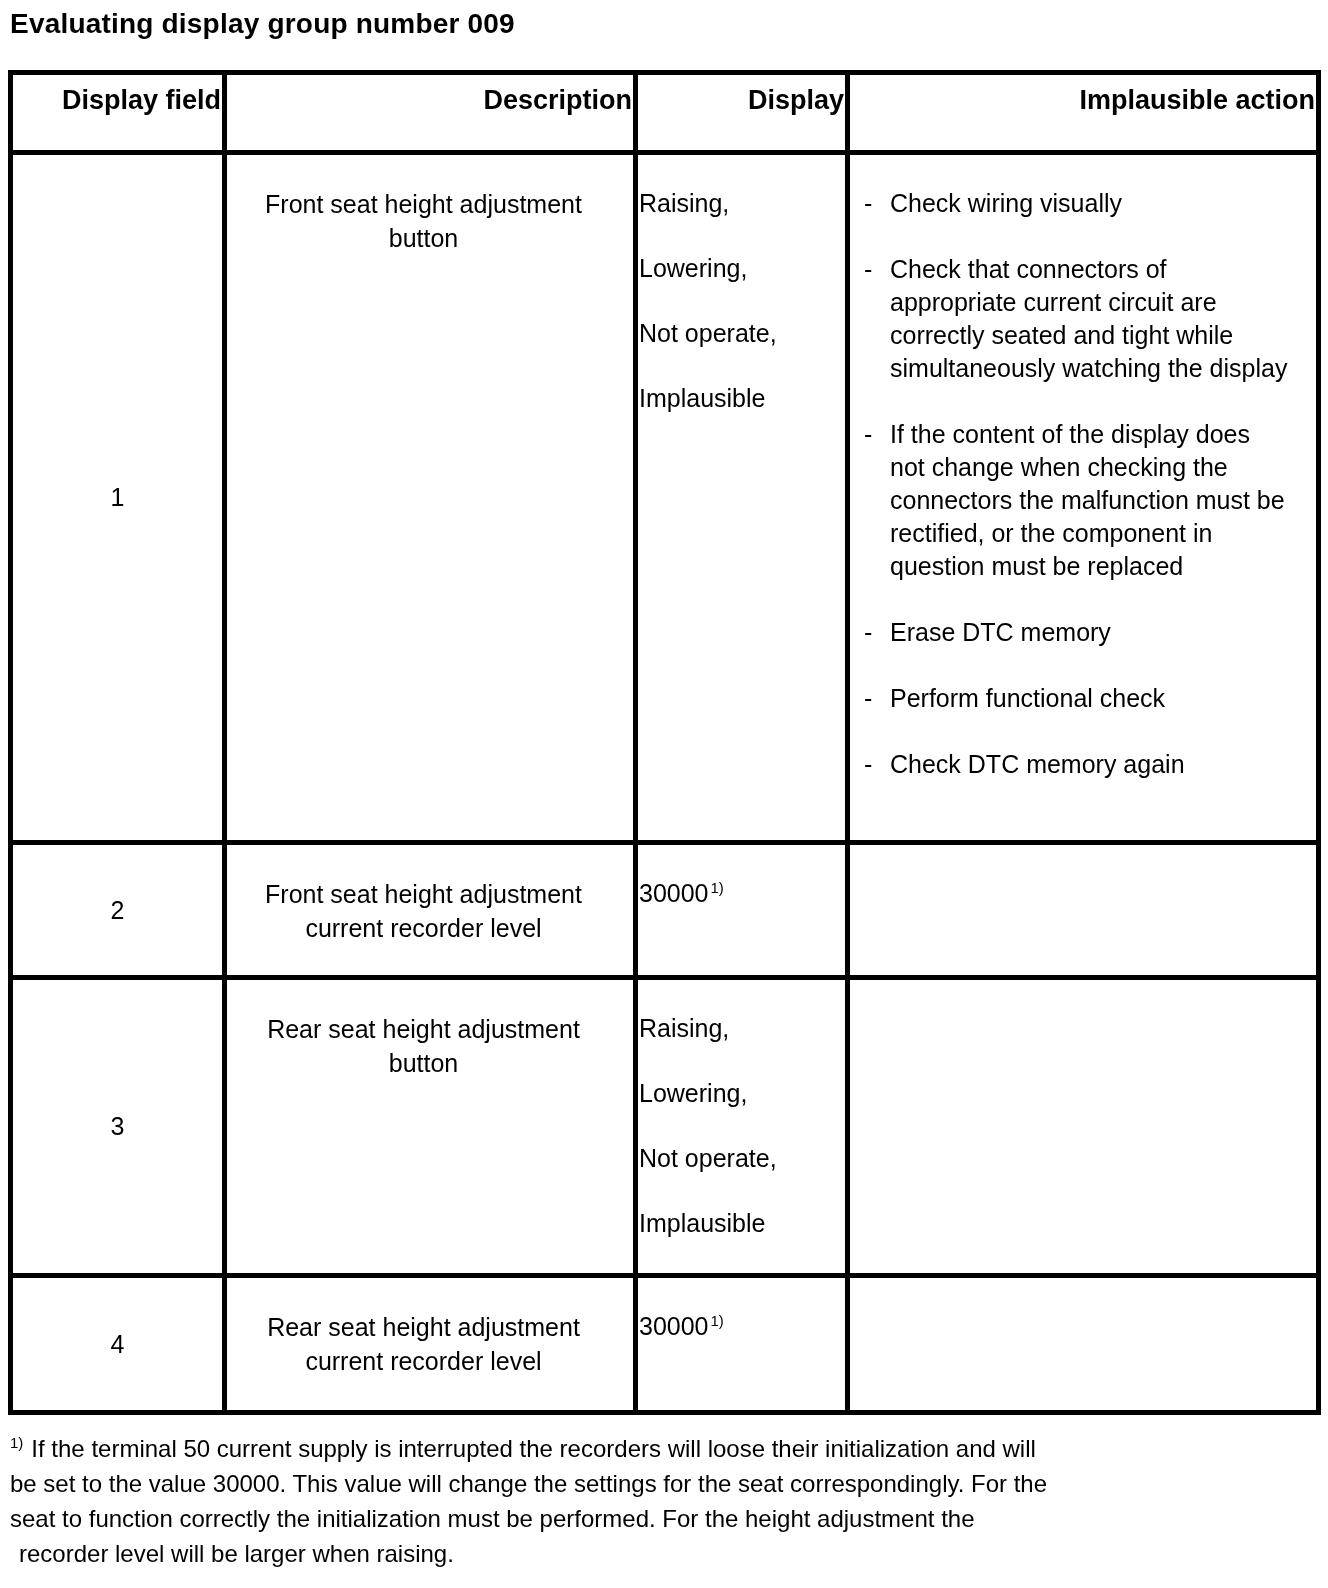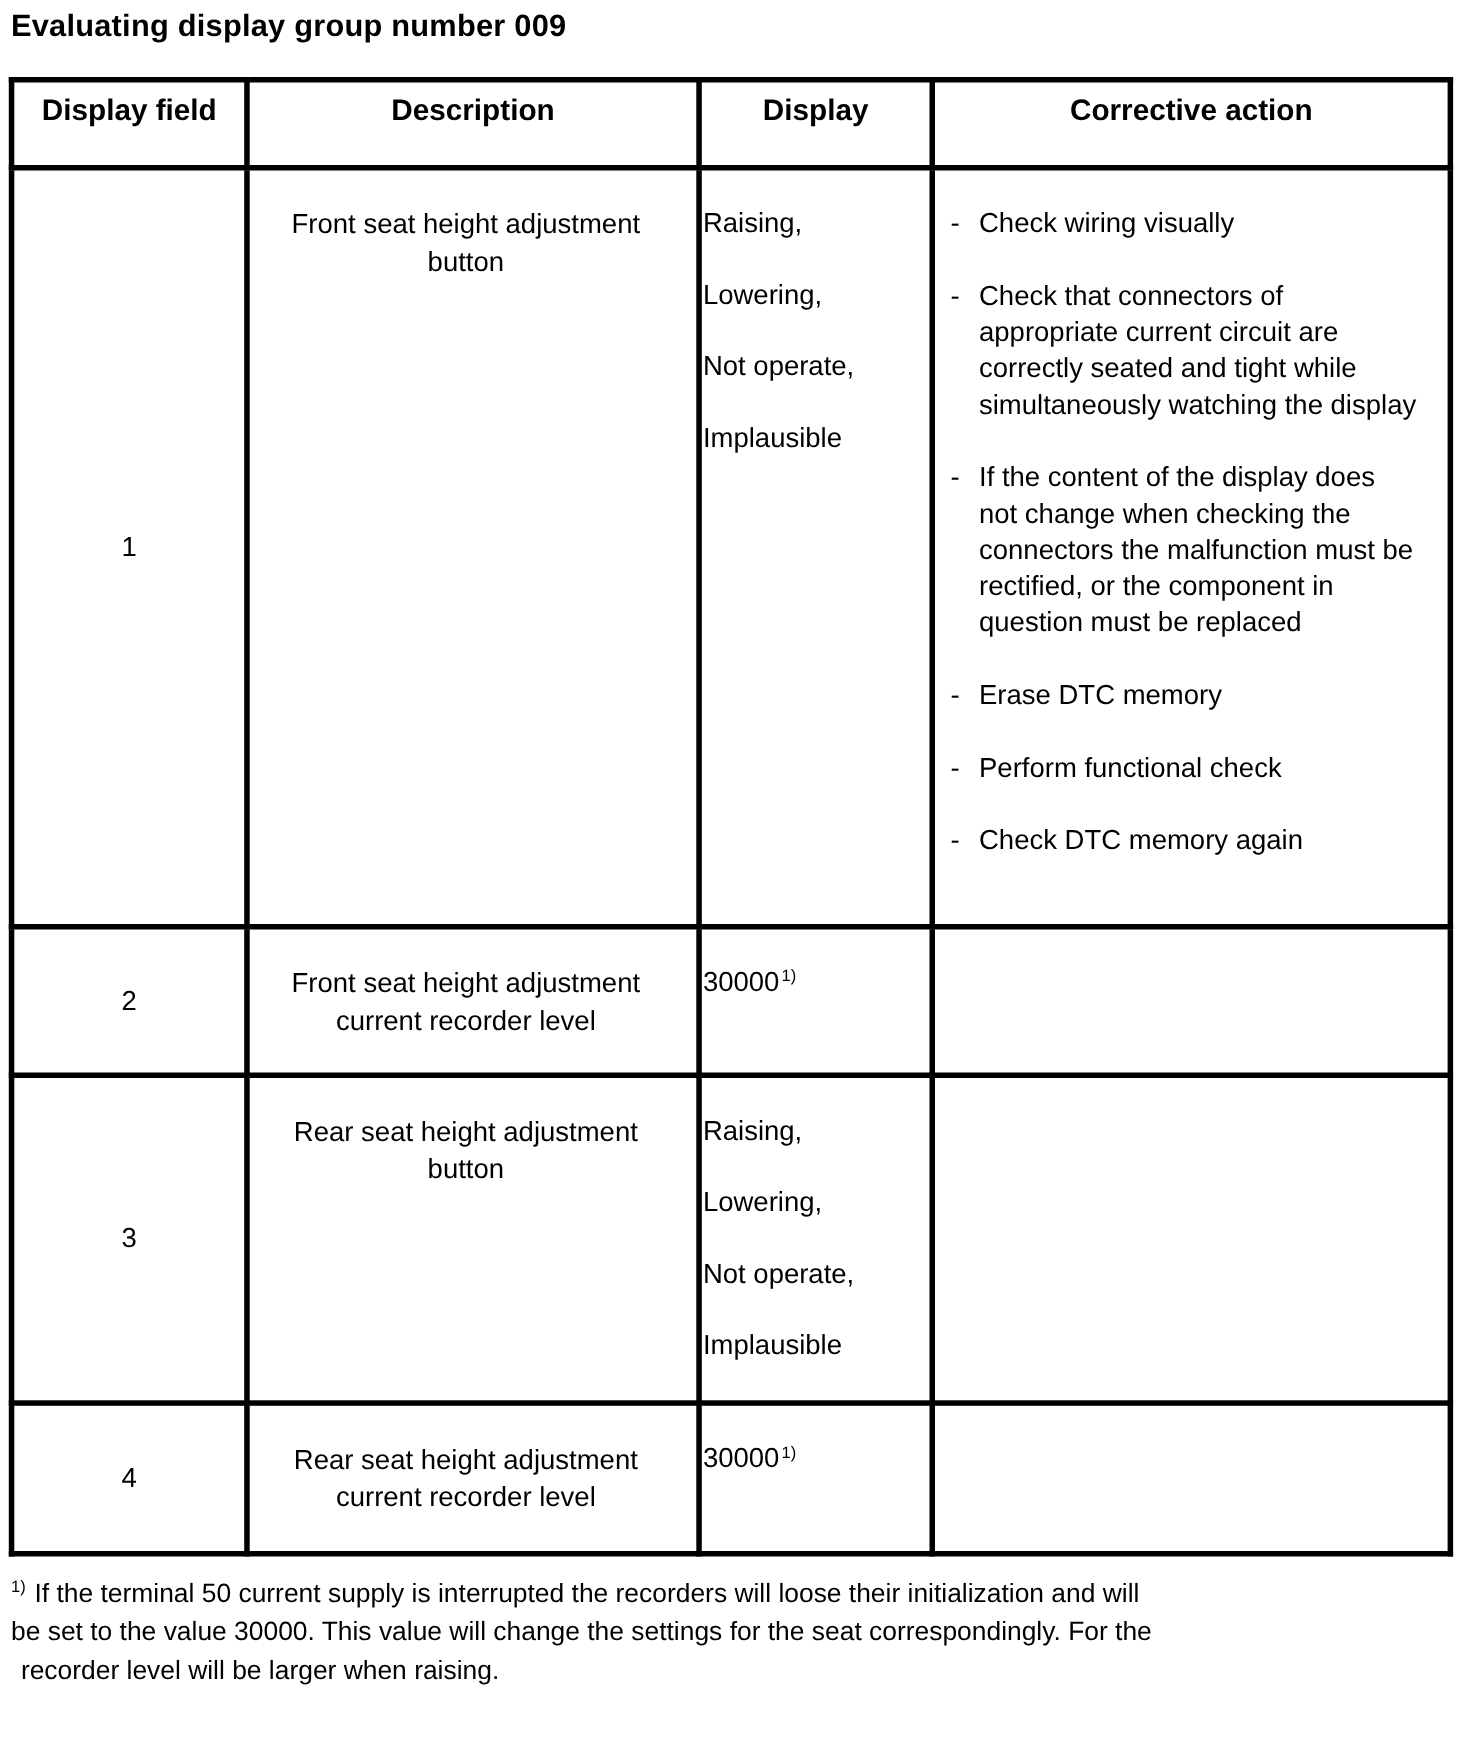--- a/index.html
+++ b/index.html
@@ -29,21 +29,21 @@
   }
   table.data-table th,
   table.data-table td {
     border: 5px solid #000000;
     box-sizing: border-box;
     overflow: hidden;
   }
   table.data-table th {
     font-size: 27px;
     font-weight: bold;
-    text-align: center;
+    text-align: right;
     vertical-align: top;
     padding-top: 10px;
     height: 80px;
   }
   td.cell-field {
     text-align: center;
     vertical-align: middle;
     font-size: 25px;
   }
   td.cell-desc {
@@ -114,21 +114,21 @@
     <col style="width:214px">
     <col style="width:411px">
     <col style="width:212px">
     <col style="width:471px">
   </colgroup>
   <thead>
     <tr>
       <th>Display field</th>
       <th>Description</th>
       <th>Display</th>
-      <th>Corrective action</th>
+      <th>Implausible action</th>
     </tr>
   </thead>
   <tbody>
       <tr style="height: 690px;">
         <td class="cell-field">1</td>
         <td class="cell-desc">Front seat height adjustment button</td>
         <td class="cell-display">
           <div class="display-item">Raising,</div>
           <div class="display-item">Lowering,</div>
           <div class="display-item">Not operate,</div>
@@ -187,14 +187,15 @@
           <div class="display-value"><span>30000</span><sup class="fnmark">1)</sup></div>
         </td>
         <td class="cell-corrective"></td>
       </tr>
     </tbody>
 </table>
 
 <div class="footnote">
   <div class="fn-line"><sup class="fnmark">1)</sup><span>If the terminal 50 current supply is interrupted the recorders will loose their initialization and will</span></div>
   <div class="fn-line">be set to the value 30000. This value will change the settings for the seat correspondingly. For the</div>
+  <div class="fn-line">seat to function correctly the initialization must be performed. For the height adjustment the</div>
   <div class="fn-line fn-indent">recorder level will be larger when raising.</div>
 </div>
 
 </body></html>

